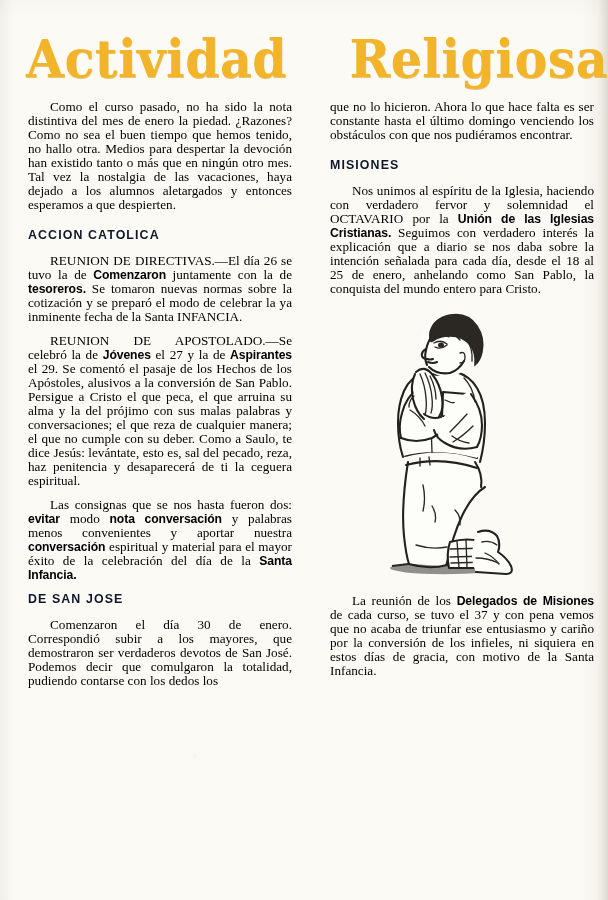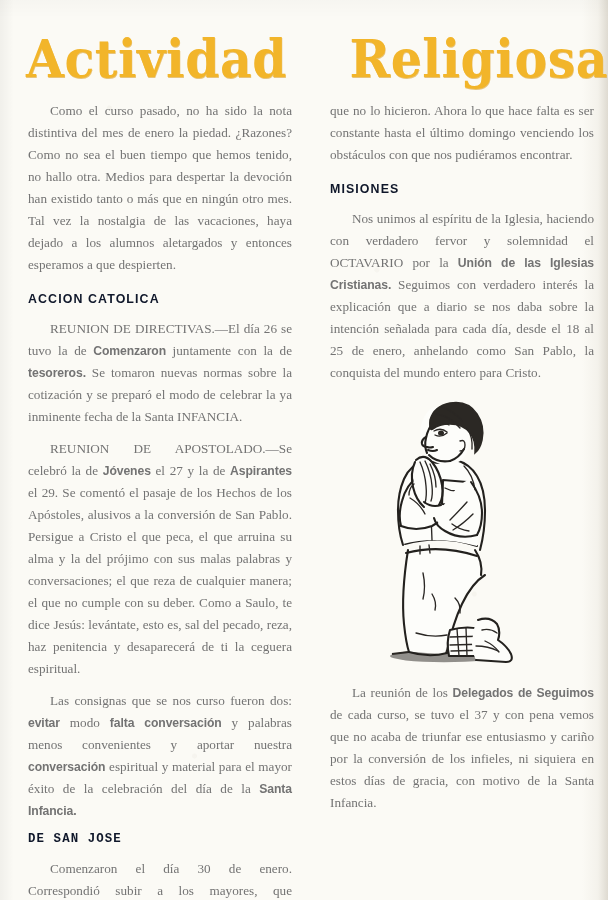--- a/index.html
+++ b/index.html
@@ -62,24 +62,24 @@
     position:absolute;
     top:0;
     width:264px;
   }
   .col-left{ left:28px; }
   .col-right{ left:330px; }
 
   p.body{
     margin:0 0 10px 0;
     font-size:13.2px;
-    line-height:22px;
+    line-height:14px;
     text-align:justify;
     text-indent:22px;
-    color:#737373;
+    color:#000000;
     font-family:"Liberation Serif", serif;
     -webkit-font-smoothing:none;
   }
   p.body.noindent{ text-indent:0; }
   p.body b, p.body strong{
     font-family:"Liberation Sans", sans-serif;
     font-weight:bold;
     font-size:12.2px;
     letter-spacing:-0.1px;
   }
@@ -90,21 +90,21 @@
 
   h3.section{
     margin:16px 0 12px 0;
     font-family:"Liberation Sans", sans-serif;
     font-size:12.4px;
     font-weight:bold;
     letter-spacing:1.1px;
     color:#0f172a;
   }
   h3.section.tight{ margin-bottom:4px; }
-  h3.section.cont{ margin-top:0; margin-bottom:12px;font-family:Liberation Mono, monospace; }
+  h3.section.cont{ margin-top:0; margin-bottom:12px; }
 
   
   .figure{
     position:relative;
     margin:14px 0 6px 0;
     height:278px;
   }
   .figure svg{
     position:absolute;
     left:42px; top:0;
@@ -134,21 +134,21 @@
   <div class="col col-left">
 
     <p class="body">Como el curso pasado, no ha sido la nota distintiva del mes de enero la piedad. ¿Razones? Como no sea el buen tiempo que hemos tenido, no hallo otra. Medios para despertar la devoción han existido tanto o más que en ningún otro mes. Tal vez la nostalgia de las vacaciones, haya dejado a los alumnos aletargados y entonces esperamos a que despierten.</p>
 
     <h3 class="section">ACCION CATOLICA</h3>
 
     <p class="body"><span class="runin">REUNION DE DIRECTIVAS.—El día 26 se tuvo la de </span><b>Comenzaron</b><span> juntamente con la de </span><b>tesoreros.</b><span> Se tomaron nuevas normas sobre la cotización y se preparó el modo de celebrar la ya inminente fecha de la Santa INFANCIA.</span></p>
 
     <p class="body"><span class="runin">REUNION DE APOSTOLADO.—Se celebró la de </span><b>Jóvenes</b><span> el 27 y la de </span><b>Aspirantes</b><span> el 29. Se comentó el pasaje de los Hechos de los Apóstoles, alusivos a la conversión de San Pablo. Persigue a Cristo el que peca, el que arruina su alma y la del prójimo con sus malas palabras y conversaciones; el que reza de cualquier manera; el que no cumple con su deber. Como a Saulo, te dice Jesús: levántate, esto es, sal del pecado, reza, haz penitencia y desaparecerá de ti la ceguera espiritual.</span></p>
 
-    <p class="body"><span>Las consignas que se nos curso fueron dos: </span><b>evitar</b><span> modo </span><b>falta conversación</b><span> y palabras menos convenientes y aportar nuestra </span><b>conversación</b><span> espiritual y material para el mayor éxito de la celebración del día de la </span><b>Santa Infancia.</b></p>
+    <p class="body"><span>Las consignas que se nos hasta fueron dos: </span><b>evitar</b><span> modo </span><b>nota conversación</b><span> y palabras menos convenientes y aportar nuestra </span><b>conversación</b><span> espiritual y material para el mayor éxito de la celebración del día de la </span><b>Santa Infancia.</b></p>
 
     <h3 class="section cont">DE SAN JOSE</h3>
 
     <p class="body">Comenzaron el día 30 de enero. Correspondió subir a los mayores, que demostraron ser verdaderos devotos de San José. Podemos decir que comulgaron la totalidad, pudiendo contarse con los dedos los</p>
   </div>
 
   <div class="col col-right">
 
     <p class="body noindent">que no lo hicieron. Ahora lo que hace falta es ser constante hasta el último domingo venciendo los obstáculos con que nos pudiéramos encontrar.</p>
 
@@ -251,15 +251,15 @@
 
         <path class="ink-thin" d="M88 43 q5 -2 5 4 q0 6 -5 6"></path>
 
         <path class="hair" d="M58 22 q4 -14 20 -17 q18 -3 27 11 q8 12 5 26 q-2 9 -7 13 q1 -13 -5 -20 q-7 -9 -20 -9 q-11 0 -17 5 q-4 3 -3 -9 z"></path>
         <path class="ink-thin" d="M70 9 q12 4 20 14" stroke="#1d1b18"></path>
         <path class="ink-thin" d="M64 16 q14 2 24 14" stroke="#1d1b18"></path>
         <path class="ink-thin" d="M95 30 q6 9 5 21" stroke="#1d1b18"></path>
       </svg>
     </div>
 
-    <p class="body caption"><span>La reunión de los </span><b>Delegados de Seguimos</b><span> de cada curso, se tuvo el 37 y con pena vemos que no acaba de triunfar ese entusiasmo y cariño por la conversión de los infieles, ni siquiera en estos días de gracia, con motivo de la Santa Infancia.</span></p>
+    <p class="body caption"><span>La reunión de los </span><b>Delegados de Misiones</b><span> de cada curso, se tuvo el 37 y con pena vemos que no acaba de triunfar ese entusiasmo y cariño por la conversión de los infieles, ni siquiera en estos días de gracia, con motivo de la Santa Infancia.</span></p>
   </div>
 </div>
 
 </body></html>

